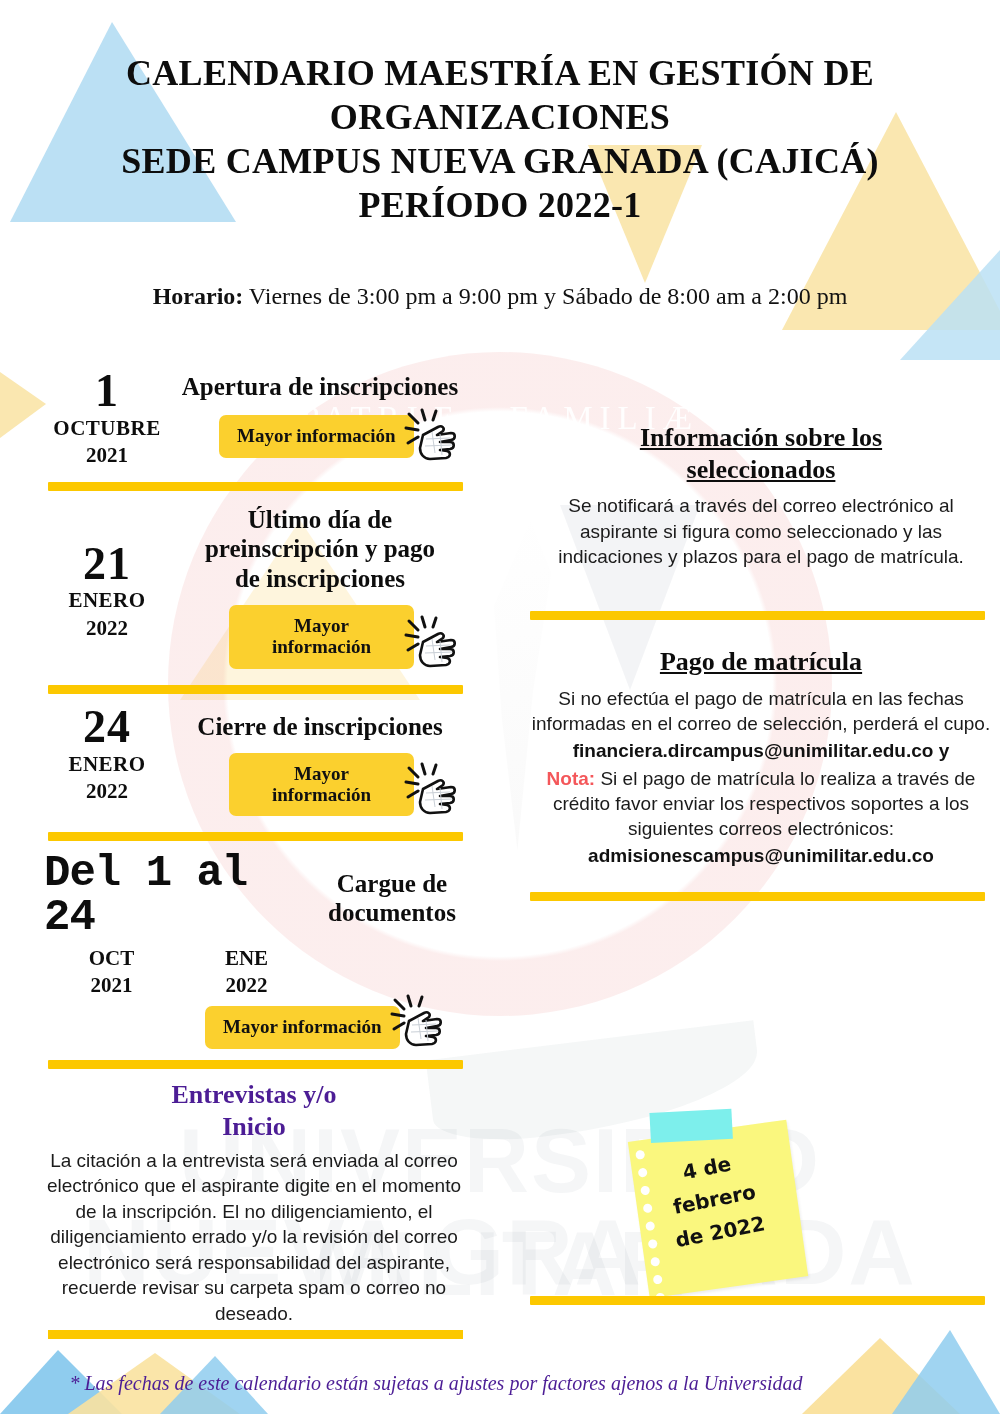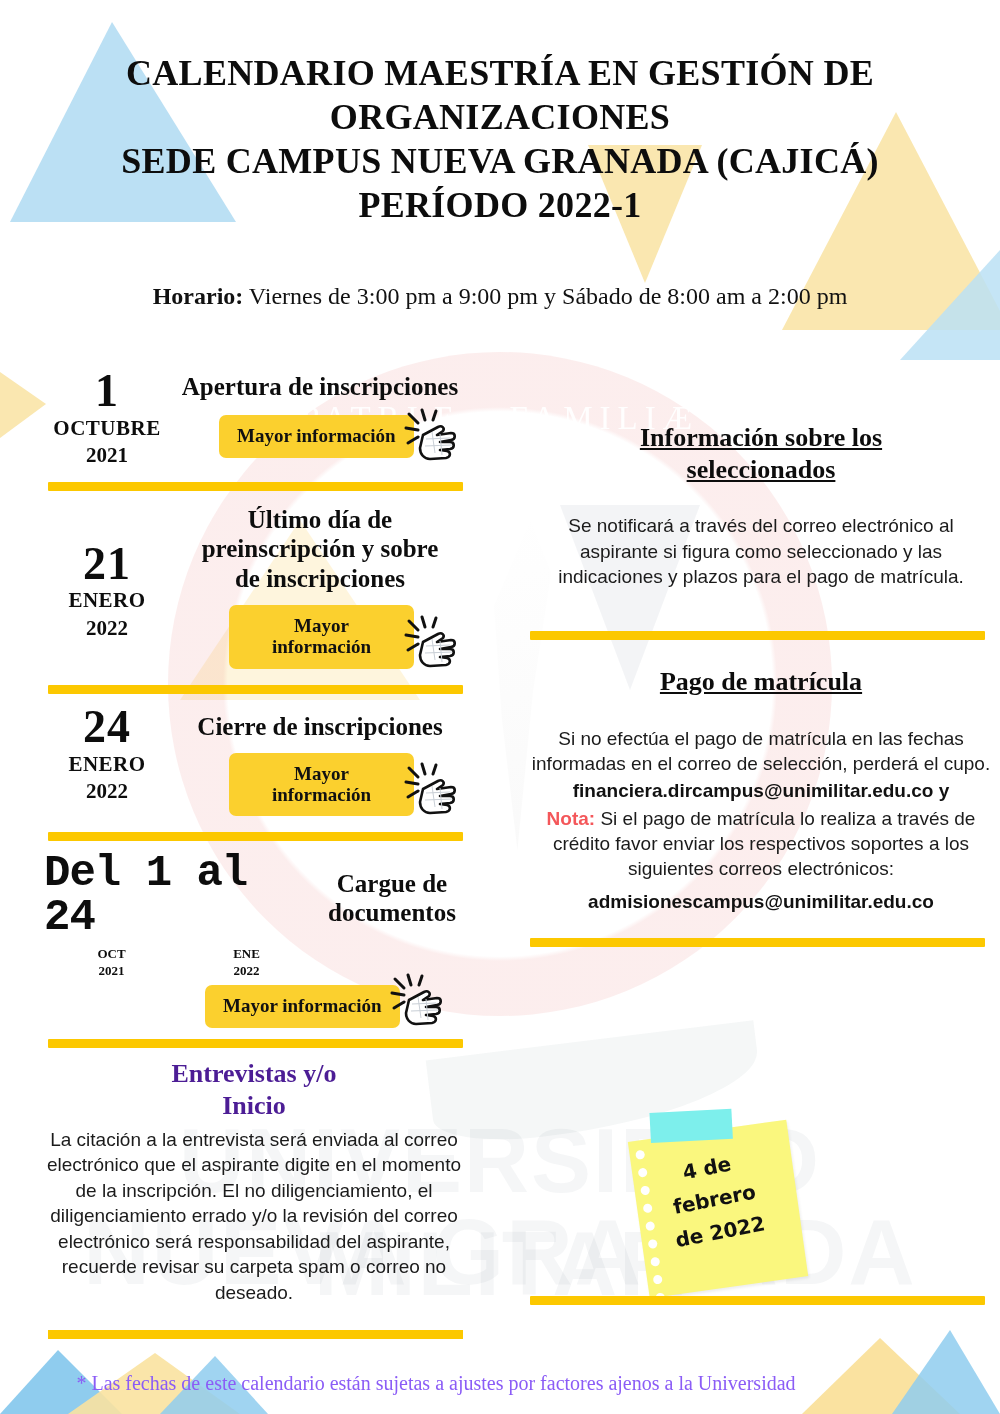--- a/index.html
+++ b/index.html
@@ -94,31 +94,31 @@
     box-shadow:0 0 0 rgba(0,0,0,0);
   }
   .hand{margin-left:-12px;flex:0 0 auto;}
   .divider{height:9px;background:#FCC800;border-radius:1px;margin:12px 0 10px 0;}
   .div-left{width:415px;margin-left:4px;}
   .div-right{width:455px;}
 
   
   .rangerow{display:flex;align-items:flex-start;}
   .rng{font-family:"Liberation Mono", monospace;font-weight:700;font-size:44px;line-height:1.0;color:#0d0d0d;letter-spacing:-1px;}
-  .rng-sub{text-align:center;font-family:"Liberation Serif",serif;font-weight:700;font-size:13px;line-height:1.32;color:#0d0d0d;}
+  .rng-sub{text-align:center;font-family:"Liberation Serif",serif;font-weight:700;font-size:21px;line-height:1.32;color:#0d0d0d;}
 
   
   .sec-h{
     text-align:center;font-family:"Liberation Serif",serif;font-weight:700;
     font-size:26px;line-height:1.22;color:#0d0d0d;text-decoration:underline;
   }
   .sec-h.big{font-size:33px;}
   .sec-p{
     text-align:center;font-family:"Liberation Sans",sans-serif;
-    font-size:19px;line-height:1.33;color:#1b1b1b;margin-top:28px;
+    font-size:19px;line-height:1.33;color:#1b1b1b;margin-top:8px;
   }
   .nota{color:#F4575A;font-weight:700;}
   .mail{font-weight:700;color:#111;}
 
   
   .blk-h{
     text-align:center;font-family:"Liberation Serif",serif;font-weight:700;
     font-size:26px;line-height:1.25;color:#4c1d95;
   }
   .blk-p{
@@ -145,21 +145,21 @@
   }
   .note .ntxt span{display:block;}
   .note .ntxt span:nth-child(1){margin-left:18px;}
   .note .ntxt span:nth-child(2){margin-left:2px;}
   .note .ntxt span:nth-child(3){margin-left:-2px;}
 
   
   .foot-div{position:absolute;left:48px;top:1330px;width:415px;height:9px;background:#FCC800;}
   .footnote{
     position:absolute;left:0;top:1372px;width:872px;text-align:center;
-    font-family:"Liberation Serif",serif;font-size:20px;color:#8b5cf6;
+    font-family:"Liberation Serif",serif;font-size:20px;color:#4c1d95;font-style:italic;
   }
 </style>
 </head>
 <body>
 
 <div id="page">
 
   <svg class="deco" width="1000" height="1414" viewBox="0 0 1000 1414" style="top:0;left:0;">
 
     <polygon points="112,22 236,222 10,222" fill="#BBE0F4"></polygon>
@@ -244,21 +244,21 @@
     <div class="tl-row">
       <div class="tl-grid">
         <div class="datebox" style="padding-top:40px;">
           <div class="d-num">21</div>
           <div class="d-mon">ENERO</div>
           <div class="d-yr">2022</div>
         </div>
         <div style="flex:1 1 auto;">
           <div class="ev-title">
             <span style="display:block">Último día de</span>
-            <span style="display:block">preinscripción y sobre</span>
+            <span style="display:block">preinscripción y pago</span>
             <span style="display:block">de inscripciones</span>
           </div>
           <div class="btnwrap" style="margin-top:8px;margin-left:16px;">
             <button class="btn-info">Mayor información</button>
             <span class="hand" style="margin-top:14px;">
               <svg width="62" height="54" viewBox="0 0 62 54">
                 <g stroke="#111" stroke-width="3" stroke-linecap="round" fill="none">
                   <line x1="4" y1="20" x2="16" y2="22"></line>
                     <line x1="7" y1="6" x2="16" y2="15"></line>
                   <line x1="20" y1="2" x2="23" y2="12"></line>
@@ -388,21 +388,21 @@
       </div>
       <div class="sec-p" style="padding:0 22px;">Se notificará a través del correo electrónico al aspirante si figura como seleccionado y las indicaciones y plazos para el  pago de matrícula.</div>
       <div class="divider div-right" style="margin-top:42px;"></div>
     </div>
 
     <div style="margin-top:26px;">
       <div class="sec-h">Pago de matrícula</div>
       <div class="sec-p">Si no efectúa el pago de matrícula en las fechas informadas en el correo de selección, perderá el cupo.</div>
       <div class="sec-p mail" style="margin-top:2px;">financiera.dircampus@unimilitar.edu.co y</div>
       <div class="sec-p" style="margin-top:2px;"><span class="nota">Nota:</span><span> Si el pago de matrícula lo realiza a través de crédito favor enviar los respectivos soportes a los siguientes correos electrónicos:</span></div>
-      <div class="sec-p mail" style="margin-top:7px;">admisionescampus@unimilitar.edu.co</div>
+      <div class="sec-p mail" style="margin-top:1px;">admisionescampus@unimilitar.edu.co</div>
       <div class="divider div-right" style="margin-top:24px;"></div>
     </div>
 
   </div>
 
   <div class="note">
     <div class="tape"></div>
     <div class="holes">
       <i></i>
         <i></i>

